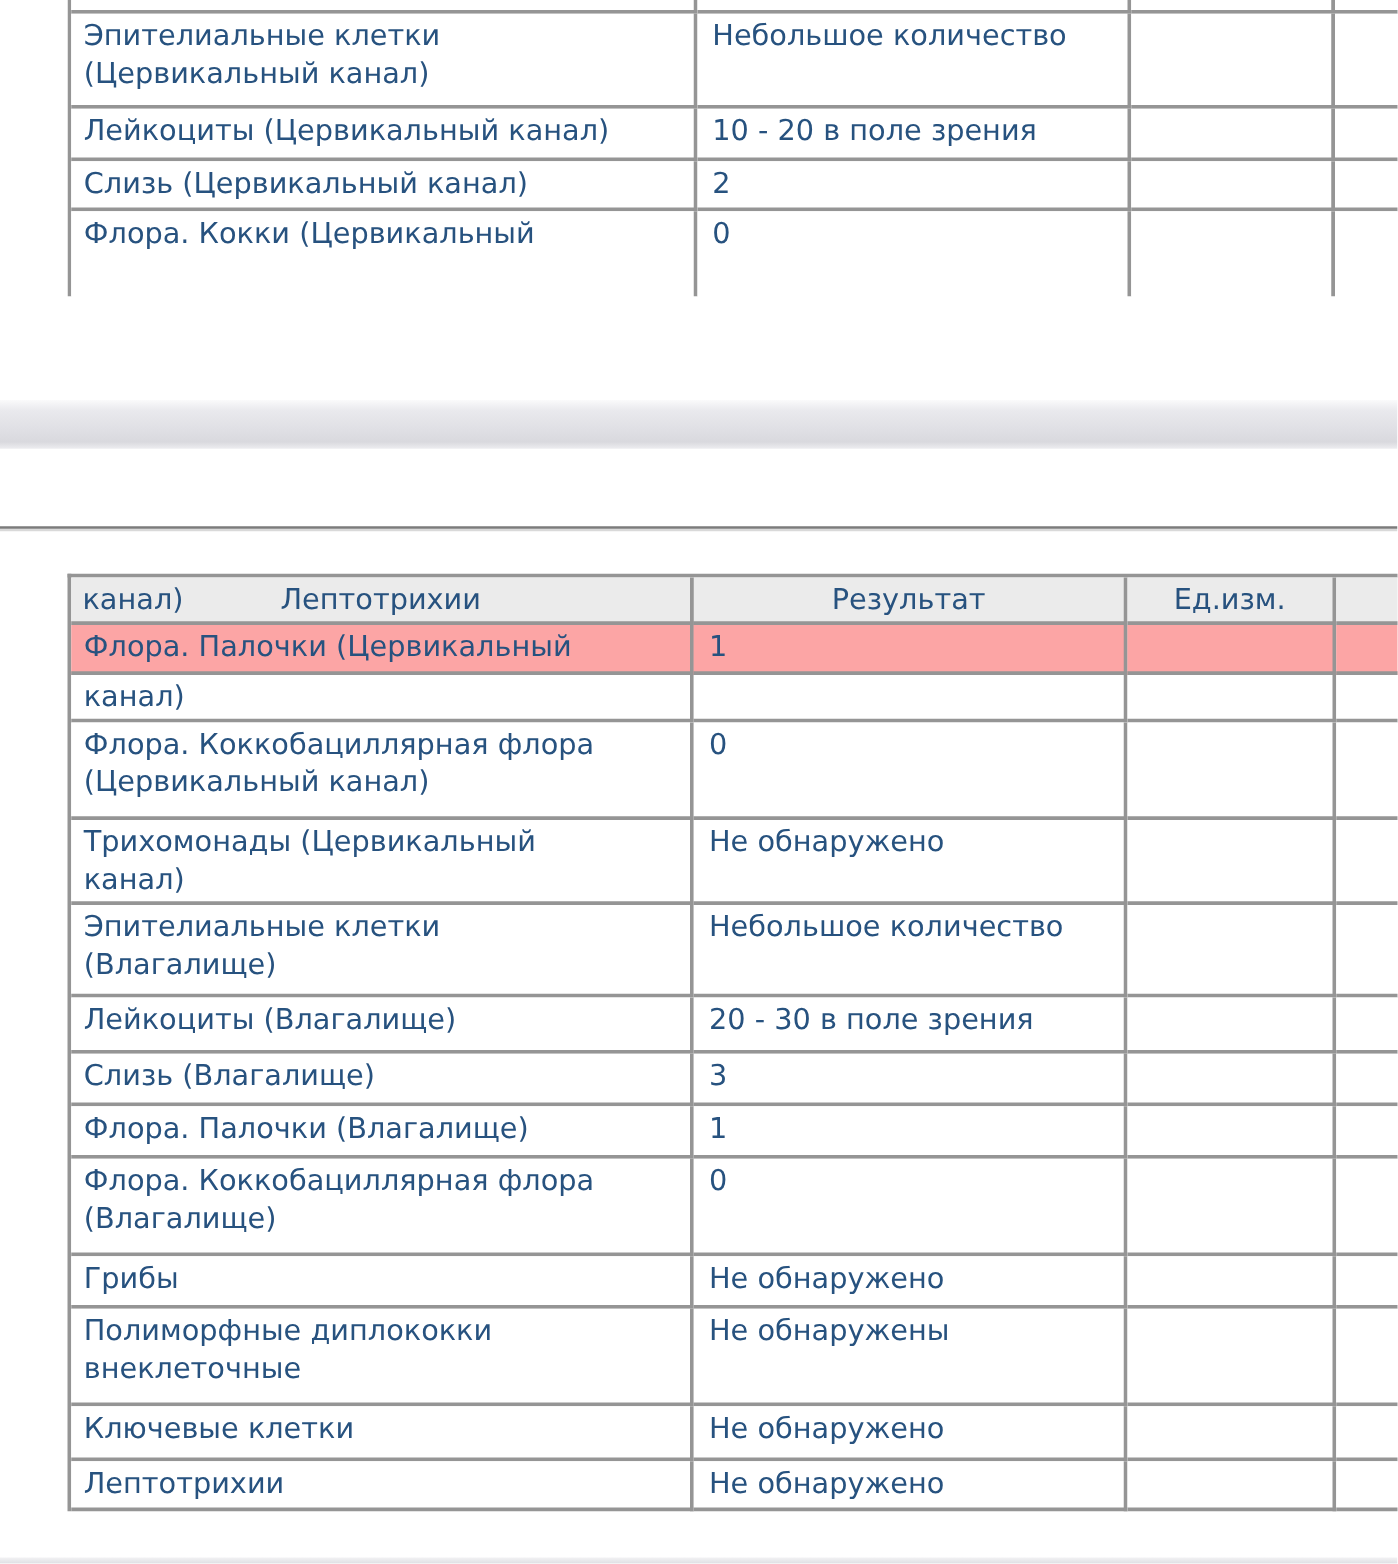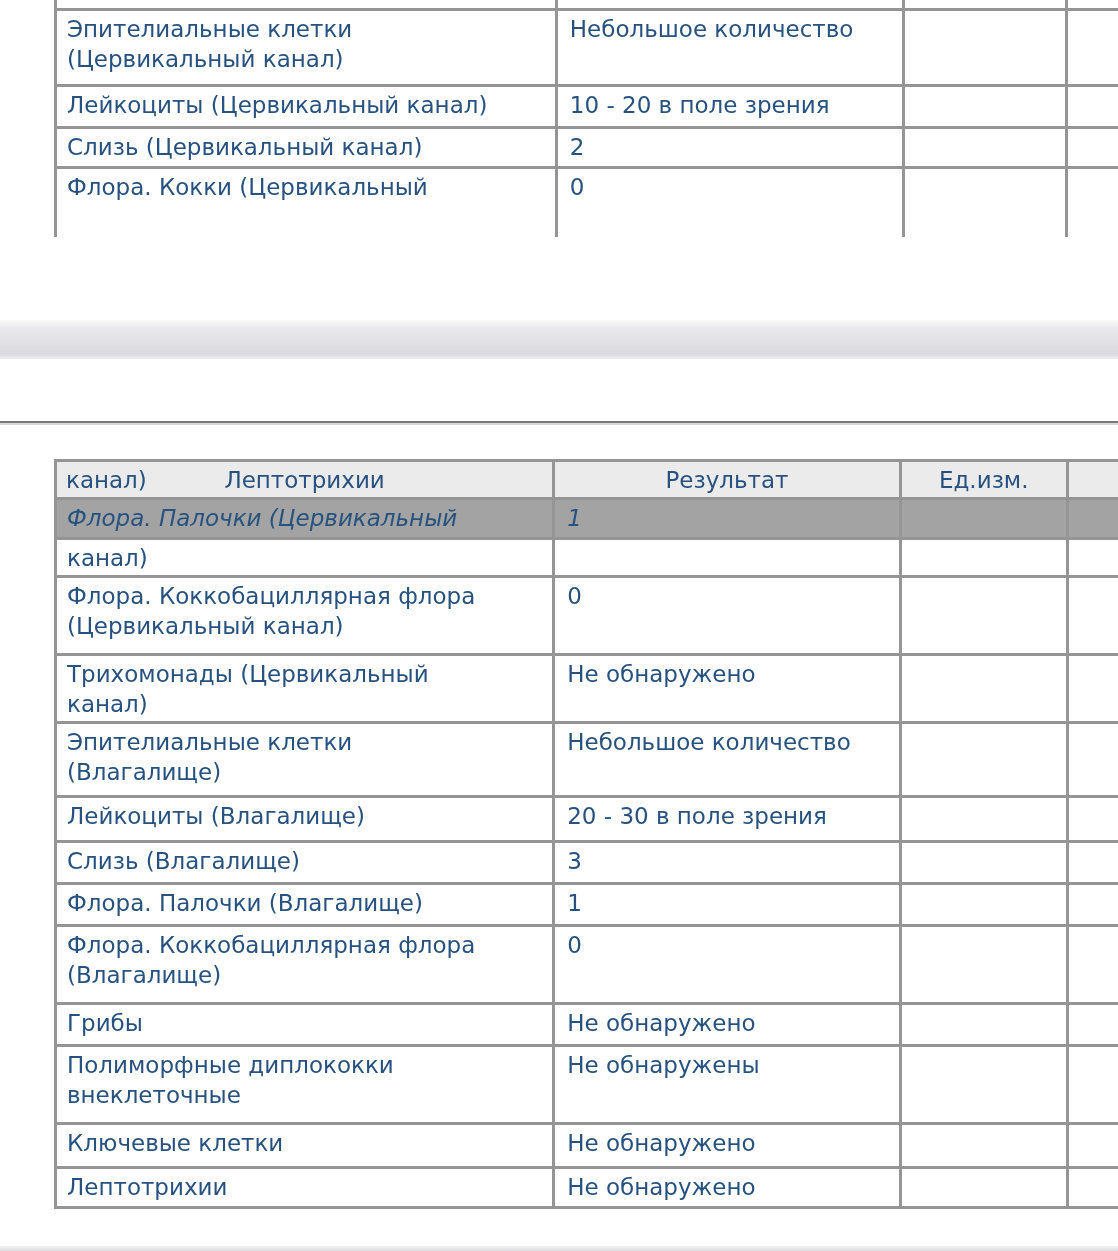--- a/index.html
+++ b/index.html
@@ -19,21 +19,21 @@
   col.c-edge{width:80px;}
 
   td,th{box-sizing:border-box;border-right:3px solid #959595;border-bottom:3px solid #959595;
         color:#27527f;font-size:23px;line-height:30px;vertical-align:top;
         padding:3px 10px 2px 12px;background:#ffffff;overflow:hidden;}
   td.c-name{white-space:pre-line;padding-left:10px;}
   td.c-result{white-space:nowrap;}
   th{font-weight:normal;text-align:center;padding:3px 4px 2px 4px;background:#ebebeb;}
   th.c-name{position:relative;}
   th .carry{position:absolute;left:9px;top:3px;}
-  tr.hl td{background:#a3a3a3;font-style:italic;}
+  tr.hl td{background:#fca5a5;}
 
   #page-separator{position:absolute;left:0;top:320px;width:1118px;height:39px;
     background:linear-gradient(180deg,#fafafb 0%,#e9e9ed 22%,#e1e1e6 55%,#d9d9de 86%,#ededf0 100%);}
   #page-divider{position:absolute;left:0;top:421px;width:1118px;height:2px;
     background:#7b7b7b;box-shadow:0 2px 0 #d9d9d9;}
   #bottom-separator{position:absolute;left:0;top:1246px;width:1118px;height:5px;
     background:linear-gradient(180deg,#f2f2f4,#dfdfe3);}
 </style>
 </head>
 <body>

